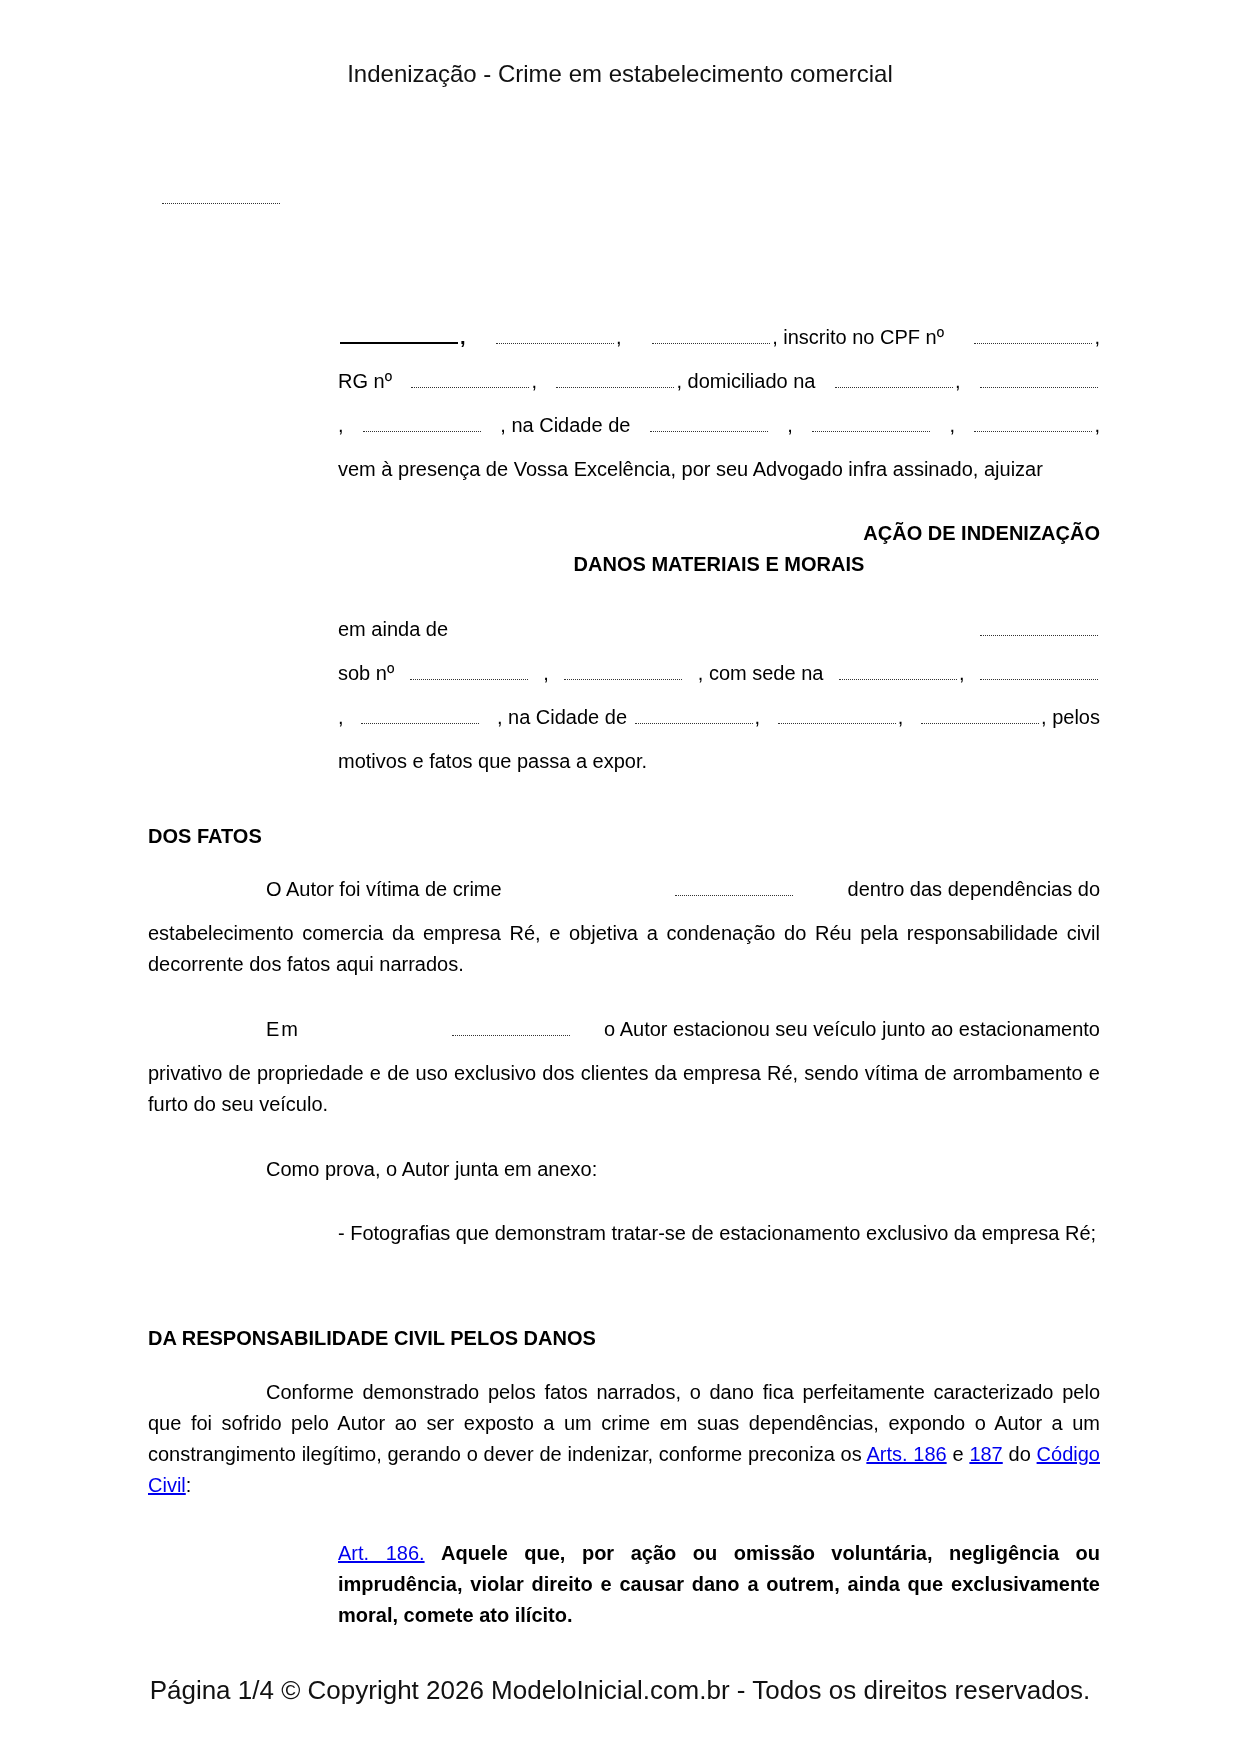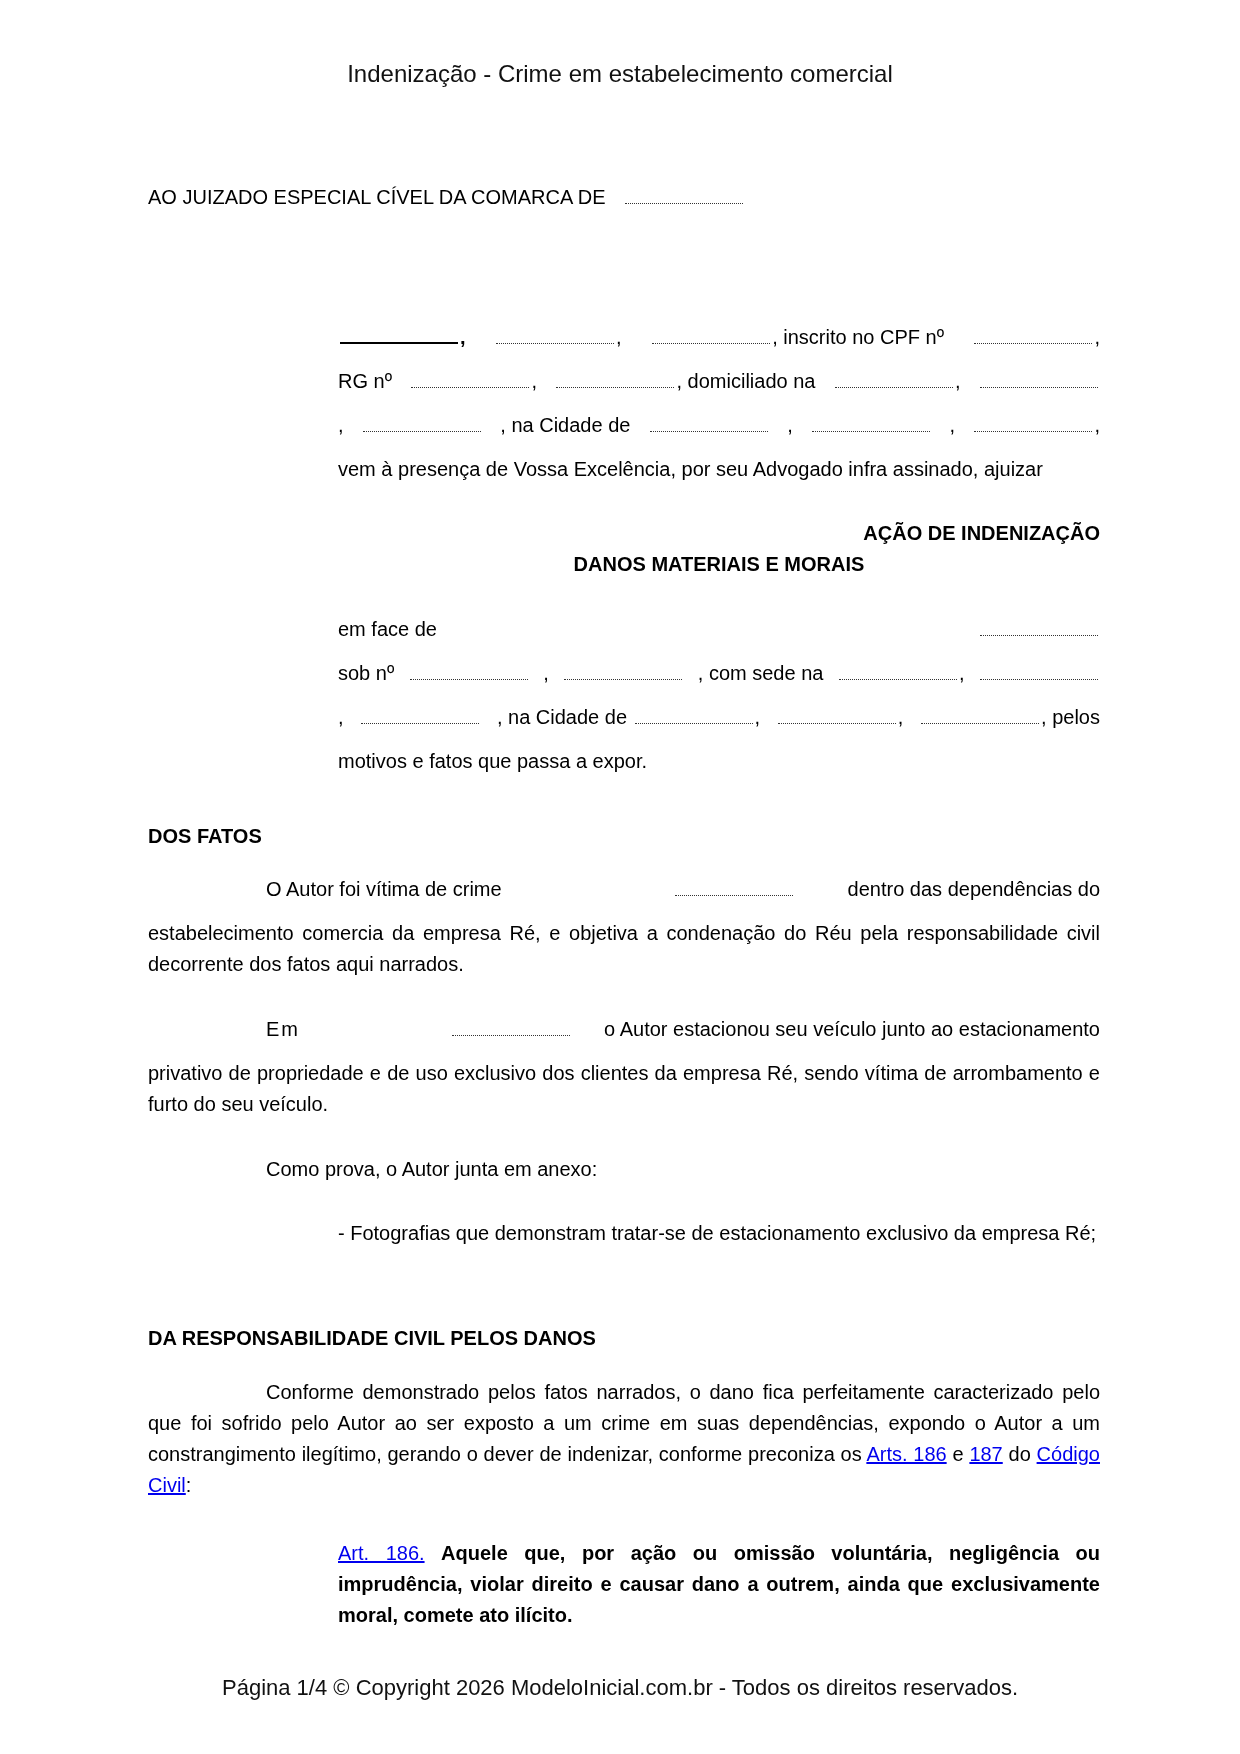--- a/index.html
+++ b/index.html
@@ -1,36 +1,35 @@
 <!DOCTYPE html>
 <html><head>
 <meta charset="utf-8">
 <style>
   html, body { margin: 0; padding: 0; background: #ffffff; }
   body { width: 1240px; height: 1754px; position: relative; overflow: hidden;
          font-family: "Liberation Sans", sans-serif; color: #000; font-size: 20px; }
   .abs { position: absolute; }
   .header { left: 0; width: 1240px; top: 60px; text-align: center; font-size: 24px; color: #111; }
-  .footer { left: 0; width: 1240px; top: 1675px; text-align: center; font-size: 22px; color: #111; }
+  .footer { left: 0; width: 1240px; top: 1675px; text-align: center; font-size: 26px; color: #111; }
   .blank { display: inline-block; width: 118px; border-bottom: 1px dotted #333; height: 1px; vertical-align: baseline; margin: 0 2px; }
   .blank.solid { border-bottom: 2px solid #000; }
   .line { position: absolute; left: 338px; width: 762px; white-space: nowrap; display: flex; justify-content: space-between; align-items: baseline; }
   .heading { font-weight: bold; margin-top: 11px; }
   .center { text-align: center; font-weight: bold; }
   .para { position: absolute; text-align: justify; line-height: 31px; }
   a.link { color: #0000ee; text-decoration: underline; }
   .bold { font-weight: bold; }
 </style>
 </head>
 <body>
 
 <div class="abs header">Indenização - Crime em estabelecimento comercial</div>
 
 <div class="abs" style="left:148px; top:186px;">
-  <span>AO JUIZADO ESPECIAL CÍVEL DA COMARCA DE</span>
   <span class="blank" style="margin-left:14px;"></span>
 </div>
 
 <div class="line" style="top:326px;">
   <span><span class="blank solid"></span><span class="bold">,</span></span>
   <span><span class="blank"></span><span>,</span></span>
   <span><span class="blank"></span><span>, inscrito no CPF nº</span></span>
   <span><span class="blank"></span><span>,</span></span>
 </div>
 <div class="line" style="top:370px;">
@@ -49,21 +48,21 @@
   <span class="blank"></span>
   <span>,</span>
   <span><span class="blank"></span><span>,</span></span>
 </div>
 <div class="abs" style="left:338px; top:458px; width:762px;">vem à presença de Vossa Excelência, por seu Advogado infra assinado, ajuizar</div>
 
 <div class="abs center" style="left:338px; width:762px; top:522px;text-align:right;">AÇÃO DE INDENIZAÇÃO</div>
 <div class="abs center" style="left:338px; width:762px; top:553px;">DANOS MATERIAIS E MORAIS</div>
 
 <div class="line" style="top:618px;">
-  <span>em face de</span>
+  <span>em ainda de</span>
   <span class="blank"></span>
 </div>
 <div class="line" style="top:662px;">
   <span>sob nº</span>
   <span class="blank"></span>
   <span>,</span>
   <span class="blank"></span>
   <span>, com sede na</span>
   <span><span class="blank"></span><span>,</span></span>
   <span class="blank"></span>

